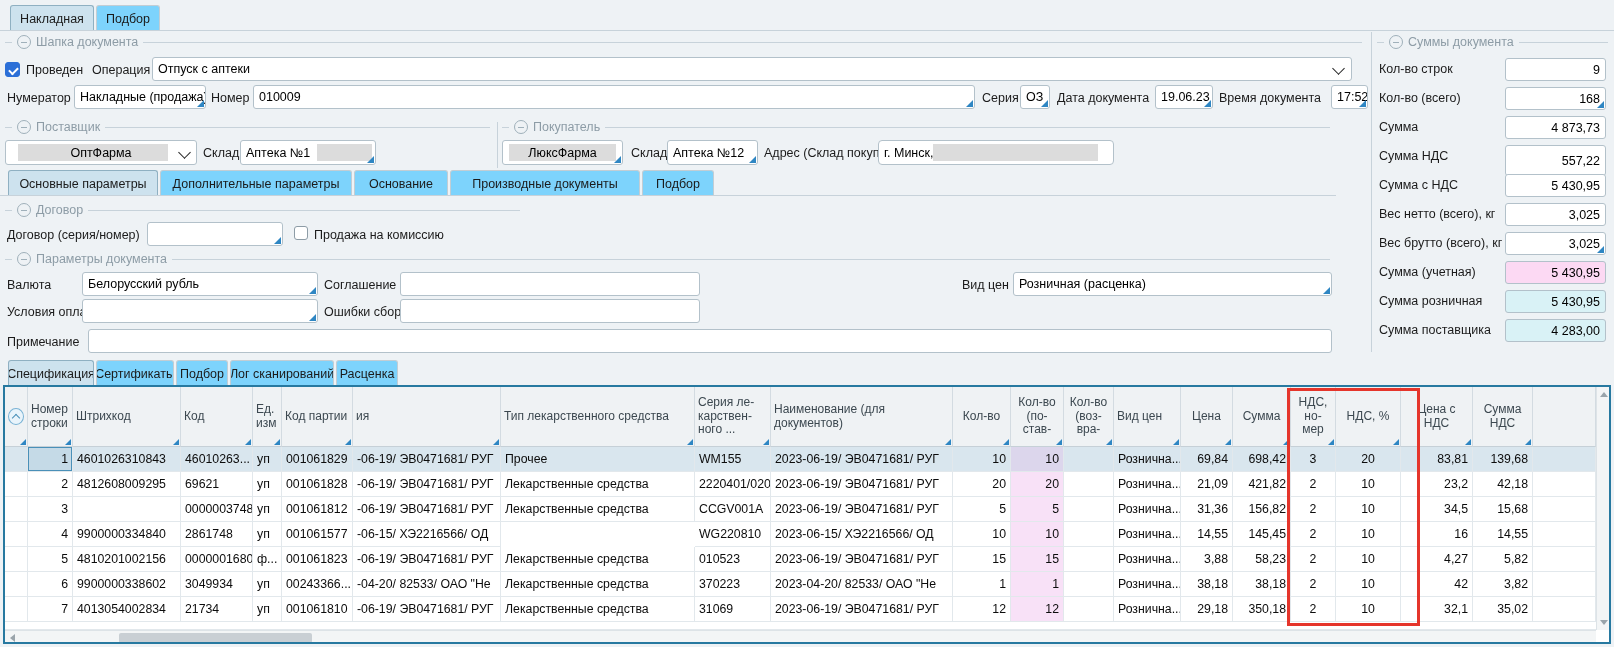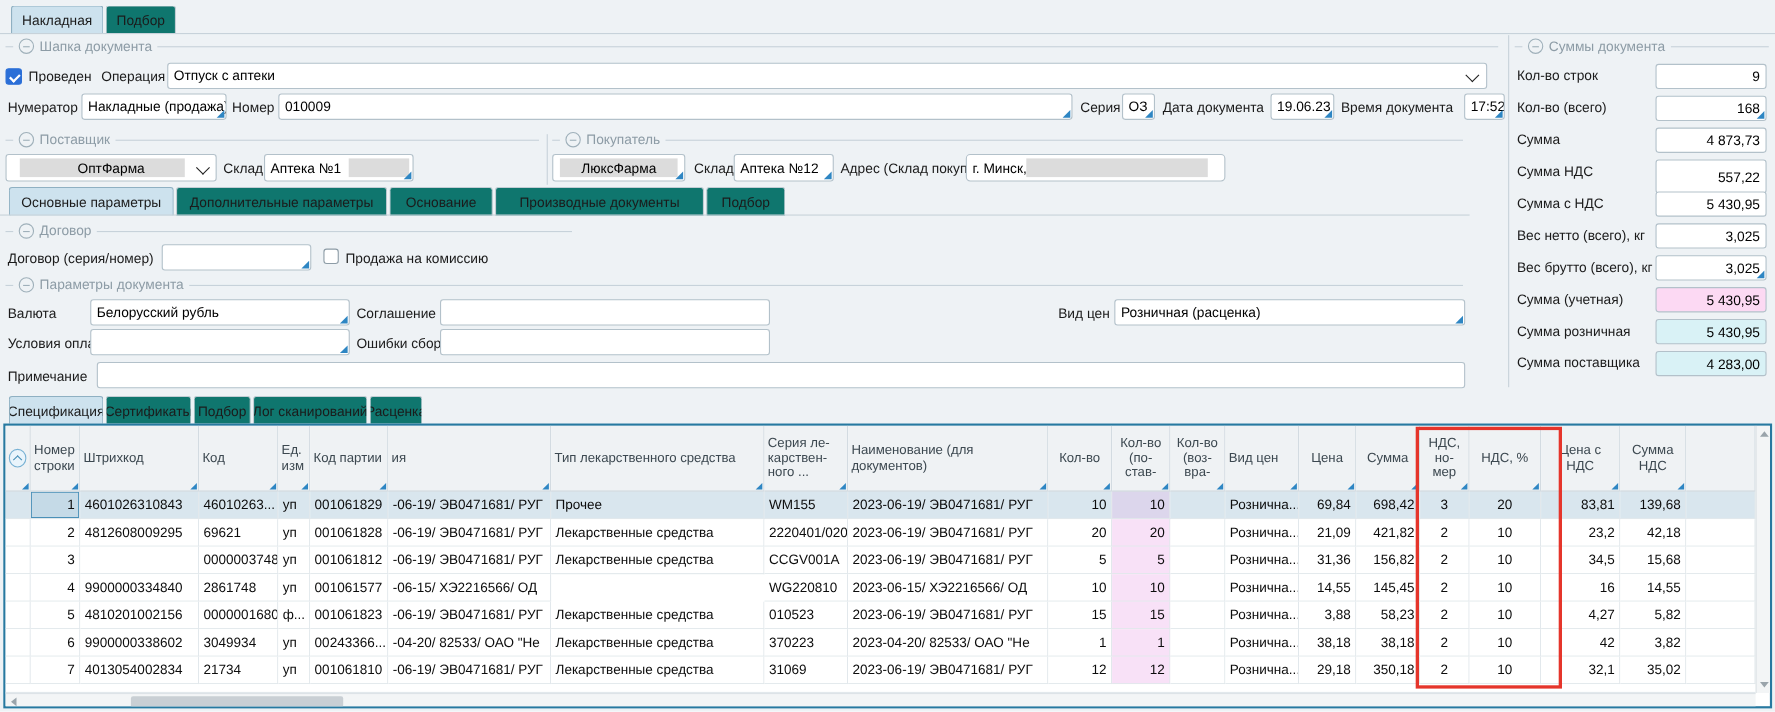--- a/index.html
+++ b/index.html
@@ -8,21 +8,21 @@
   .abs{position:absolute;}
   .lbl{position:absolute;white-space:nowrap;color:#1b1b1b;}
   .field{position:absolute;background:#fff;border:1px solid #b3c1ca;border-radius:3px;display:flex;align-items:center;padding:0 5px;box-sizing:border-box;white-space:nowrap;overflow:hidden;color:#000;}
   .field.rt{justify-content:flex-end;}
   .field.ct{justify-content:center;}
   .grip::after{content:"";position:absolute;right:1px;bottom:1px;width:0;height:0;border-left:7px solid transparent;border-bottom:7px solid #2e86c3;}
   .gline{position:absolute;height:1px;background:#c7d2da;}
   .gtitle{position:absolute;display:flex;align-items:center;gap:5px;color:#8d9ca6;background:#eef2f5;padding:0 5px;white-space:nowrap;}
   .gm{width:12px;height:12px;border:1px solid #9fb0ba;border-radius:50%;display:inline-flex;align-items:center;justify-content:center;flex:0 0 auto;}
   .gm::after{content:"";width:6px;height:0;border-top:1.5px solid #9fb0ba;}
-  .tab{position:absolute;height:26px;box-sizing:border-box;border:1px solid #c2cdd4;border-bottom:none;border-radius:3px 3px 0 0;background:#0f766e;display:flex;align-items:center;justify-content:center;white-space:nowrap;overflow:hidden;cursor:default;}
+  .tab{position:absolute;height:26px;box-sizing:border-box;border:1px solid #c2cdd4;border-bottom:none;border-radius:3px 3px 0 0;background:#7dd3fc;display:flex;align-items:center;justify-content:center;white-space:nowrap;overflow:hidden;cursor:default;}
   .tab.active{background:#cde2ee;border-color:#8fb0c2;}
   .cb{position:absolute;width:15px;height:15px;box-sizing:border-box;border:1px solid #8d9ca6;border-radius:3px;background:#fff;}
   .cb.on{background:#2b6fd7;border-color:#2b6fd7;}
   .cb.on::after{content:"";position:absolute;left:3px;top:4px;width:7px;height:4px;border-left:2px solid #fff;border-bottom:2px solid #fff;transform:rotate(-45deg);}
   .chev{position:absolute;width:8px;height:8px;border-right:1.7px solid #222;border-bottom:1.7px solid #222;transform:rotate(45deg);}
   .redact{position:absolute;background:#dcdcdc;}
   .vline{position:absolute;width:1px;background:#c7d2da;}
   
   #spec{position:absolute;left:3px;top:385px;width:1608px;height:259px;background:#fff;border:2px solid #2779a0;box-sizing:border-box;overflow:hidden;}
   .th{position:absolute;top:0;height:60px;background:#eff2f4;border-right:1px solid #d3dbe1;border-bottom:1px solid #c6d0d7;box-sizing:border-box;display:flex;align-items:center;padding:0 3px;font-size:12px;color:#3c4850;overflow:hidden;line-height:1.15;}
@@ -166,21 +166,21 @@
   <div class="field" style="left:400px;top:299px;width:300px;height:24px;"></div>
 
   <div class="lbl" style="left:7px;top:335px;">Примечание</div>
   <div class="field" style="left:88px;top:329px;width:1244px;height:24px;"></div>
 
   <div class="abs" id="bottom-tabs" style="left:0;top:360px;width:800px;height:25px;">
       <div class="tab active" style="left: 8px; width: 86px; top: 0px;">Спецификация</div>
       <div class="tab" style="left: 96px; width: 78px; top: 0px;">Сертификаты</div>
       <div class="tab" style="left: 176px; width: 52px; top: 0px;">Подбор</div>
       <div class="tab" style="left: 230px; width: 104px; top: 0px;">Лог сканирований</div>
-      <div class="tab" style="left: 336px; width: 48px; top: 0px;">Расценка</div>
+      <div class="tab" style="left: 336px; width: 62px; top: 0px;">Расценка</div>
     </div>
 
   <div class="vline" style="left:1371px;top:32px;height:320px;"></div>
   <div class="gline" style="left:1377px;top:42px;width:231px;"></div>
   <div class="gtitle" style="left:1384px;top:35px;">
     <span class="gm"></span>
     <span>Суммы документа</span>
   </div>
   <div class="abs" id="totals-rows" style="left:0;top:0;">
       <div class="lbl" style="left: 1379px; top: 62px;">Кол-во строк</div>

